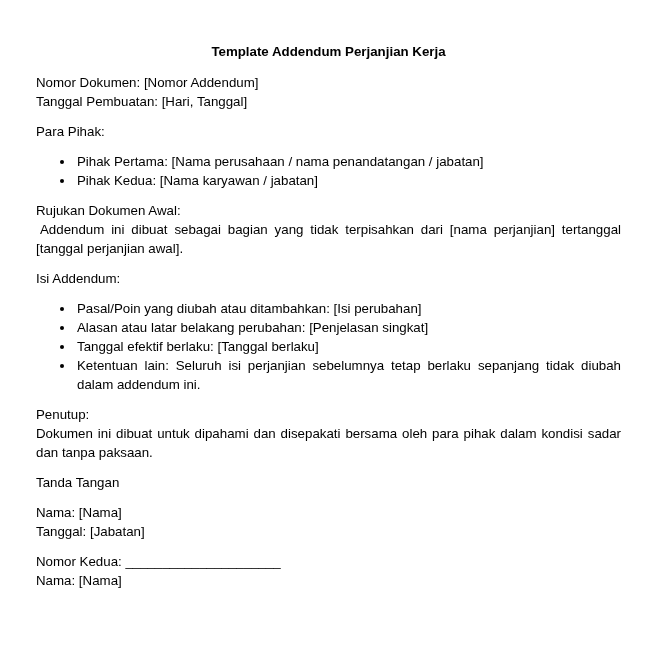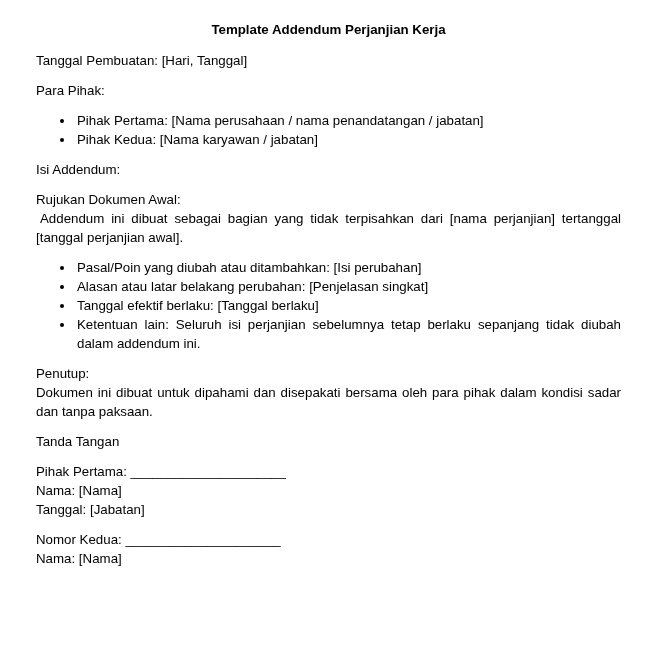--- a/index.html
+++ b/index.html
@@ -13,21 +13,21 @@
     overflow: hidden;
     color: #000000;
     font-family: "Liberation Sans", "DejaVu Sans", sans-serif;
     font-size: 13.3px;
     line-height: 19px;
   }
   .doc {
     box-sizing: border-box;
     width: 657px;
     height: 665px;
-    padding: 20px 36px 10px 36px;
+    padding: 42px 36px 10px 36px;
     background: #ffffff;
   }
   p { margin: 0; }
   .title {
     text-align: center;
     font-weight: bold;
     margin: 0 0 12px 0;
   }
   .block { margin: 0 0 11px 0; }
   .block:last-child { margin-bottom: 0; }
@@ -42,59 +42,59 @@
   .lead-indent { text-indent: 4px; }
 </style>
 </head>
 <body>
 
 <div class="doc">
 
   <p class="title">Template Addendum Perjanjian Kerja</p>
 
   <div class="block">
+    <p>Nomor Dokumen: [Nomor Addendum]</p>
     <p>Tanggal Pembuatan: [Hari, Tanggal]</p>
   </div>
 
   <div class="block">
     <p>Para Pihak:</p>
   </div>
 
   <ul class="bullets">
     <li>Pihak Pertama: [Nama perusahaan / nama penandatangan / jabatan]</li>
     <li>Pihak Kedua: [Nama karyawan / jabatan]</li>
   </ul>
 
   <div class="block">
-    <p>Isi Addendum:</p>
+    <p>Rujukan Dokumen Awal:</p>
+    <p class="justify lead-indent">Addendum ini dibuat sebagai bagian yang tidak terpisahkan dari [nama perjanjian] tertanggal [tanggal perjanjian awal].</p>
   </div>
 
   <div class="block">
-    <p>Rujukan Dokumen Awal:</p>
-    <p class="justify lead-indent">Addendum ini dibuat sebagai bagian yang tidak terpisahkan dari [nama perjanjian] tertanggal [tanggal perjanjian awal].</p>
+    <p>Isi Addendum:</p>
   </div>
 
   <ul class="bullets">
     <li>Pasal/Poin yang diubah atau ditambahkan: [Isi perubahan]</li>
     <li>Alasan atau latar belakang perubahan: [Penjelasan singkat]</li>
     <li>Tanggal efektif berlaku: [Tanggal berlaku]</li>
     <li class="justify">Ketentuan lain: Seluruh isi perjanjian sebelumnya tetap berlaku sepanjang tidak diubah dalam addendum ini.</li>
   </ul>
 
   <div class="block">
     <p>Penutup:</p>
     <p class="justify">Dokumen ini dibuat untuk dipahami dan disepakati bersama oleh para pihak dalam kondisi sadar dan tanpa paksaan.</p>
   </div>
 
   <div class="block">
     <p class="center">Tanda Tangan</p>
   </div>
 
   <div class="block">
-    <p>Pihak Pertama: _____________________</p>
     <p>Nama: [Nama]</p>
     <p>Tanggal: [Jabatan]</p>
   </div>
 
   <div class="block">
     <p>Nomor Kedua: _____________________</p>
     <p>Nama: [Nama]</p>
   </div>
 
 </div>

